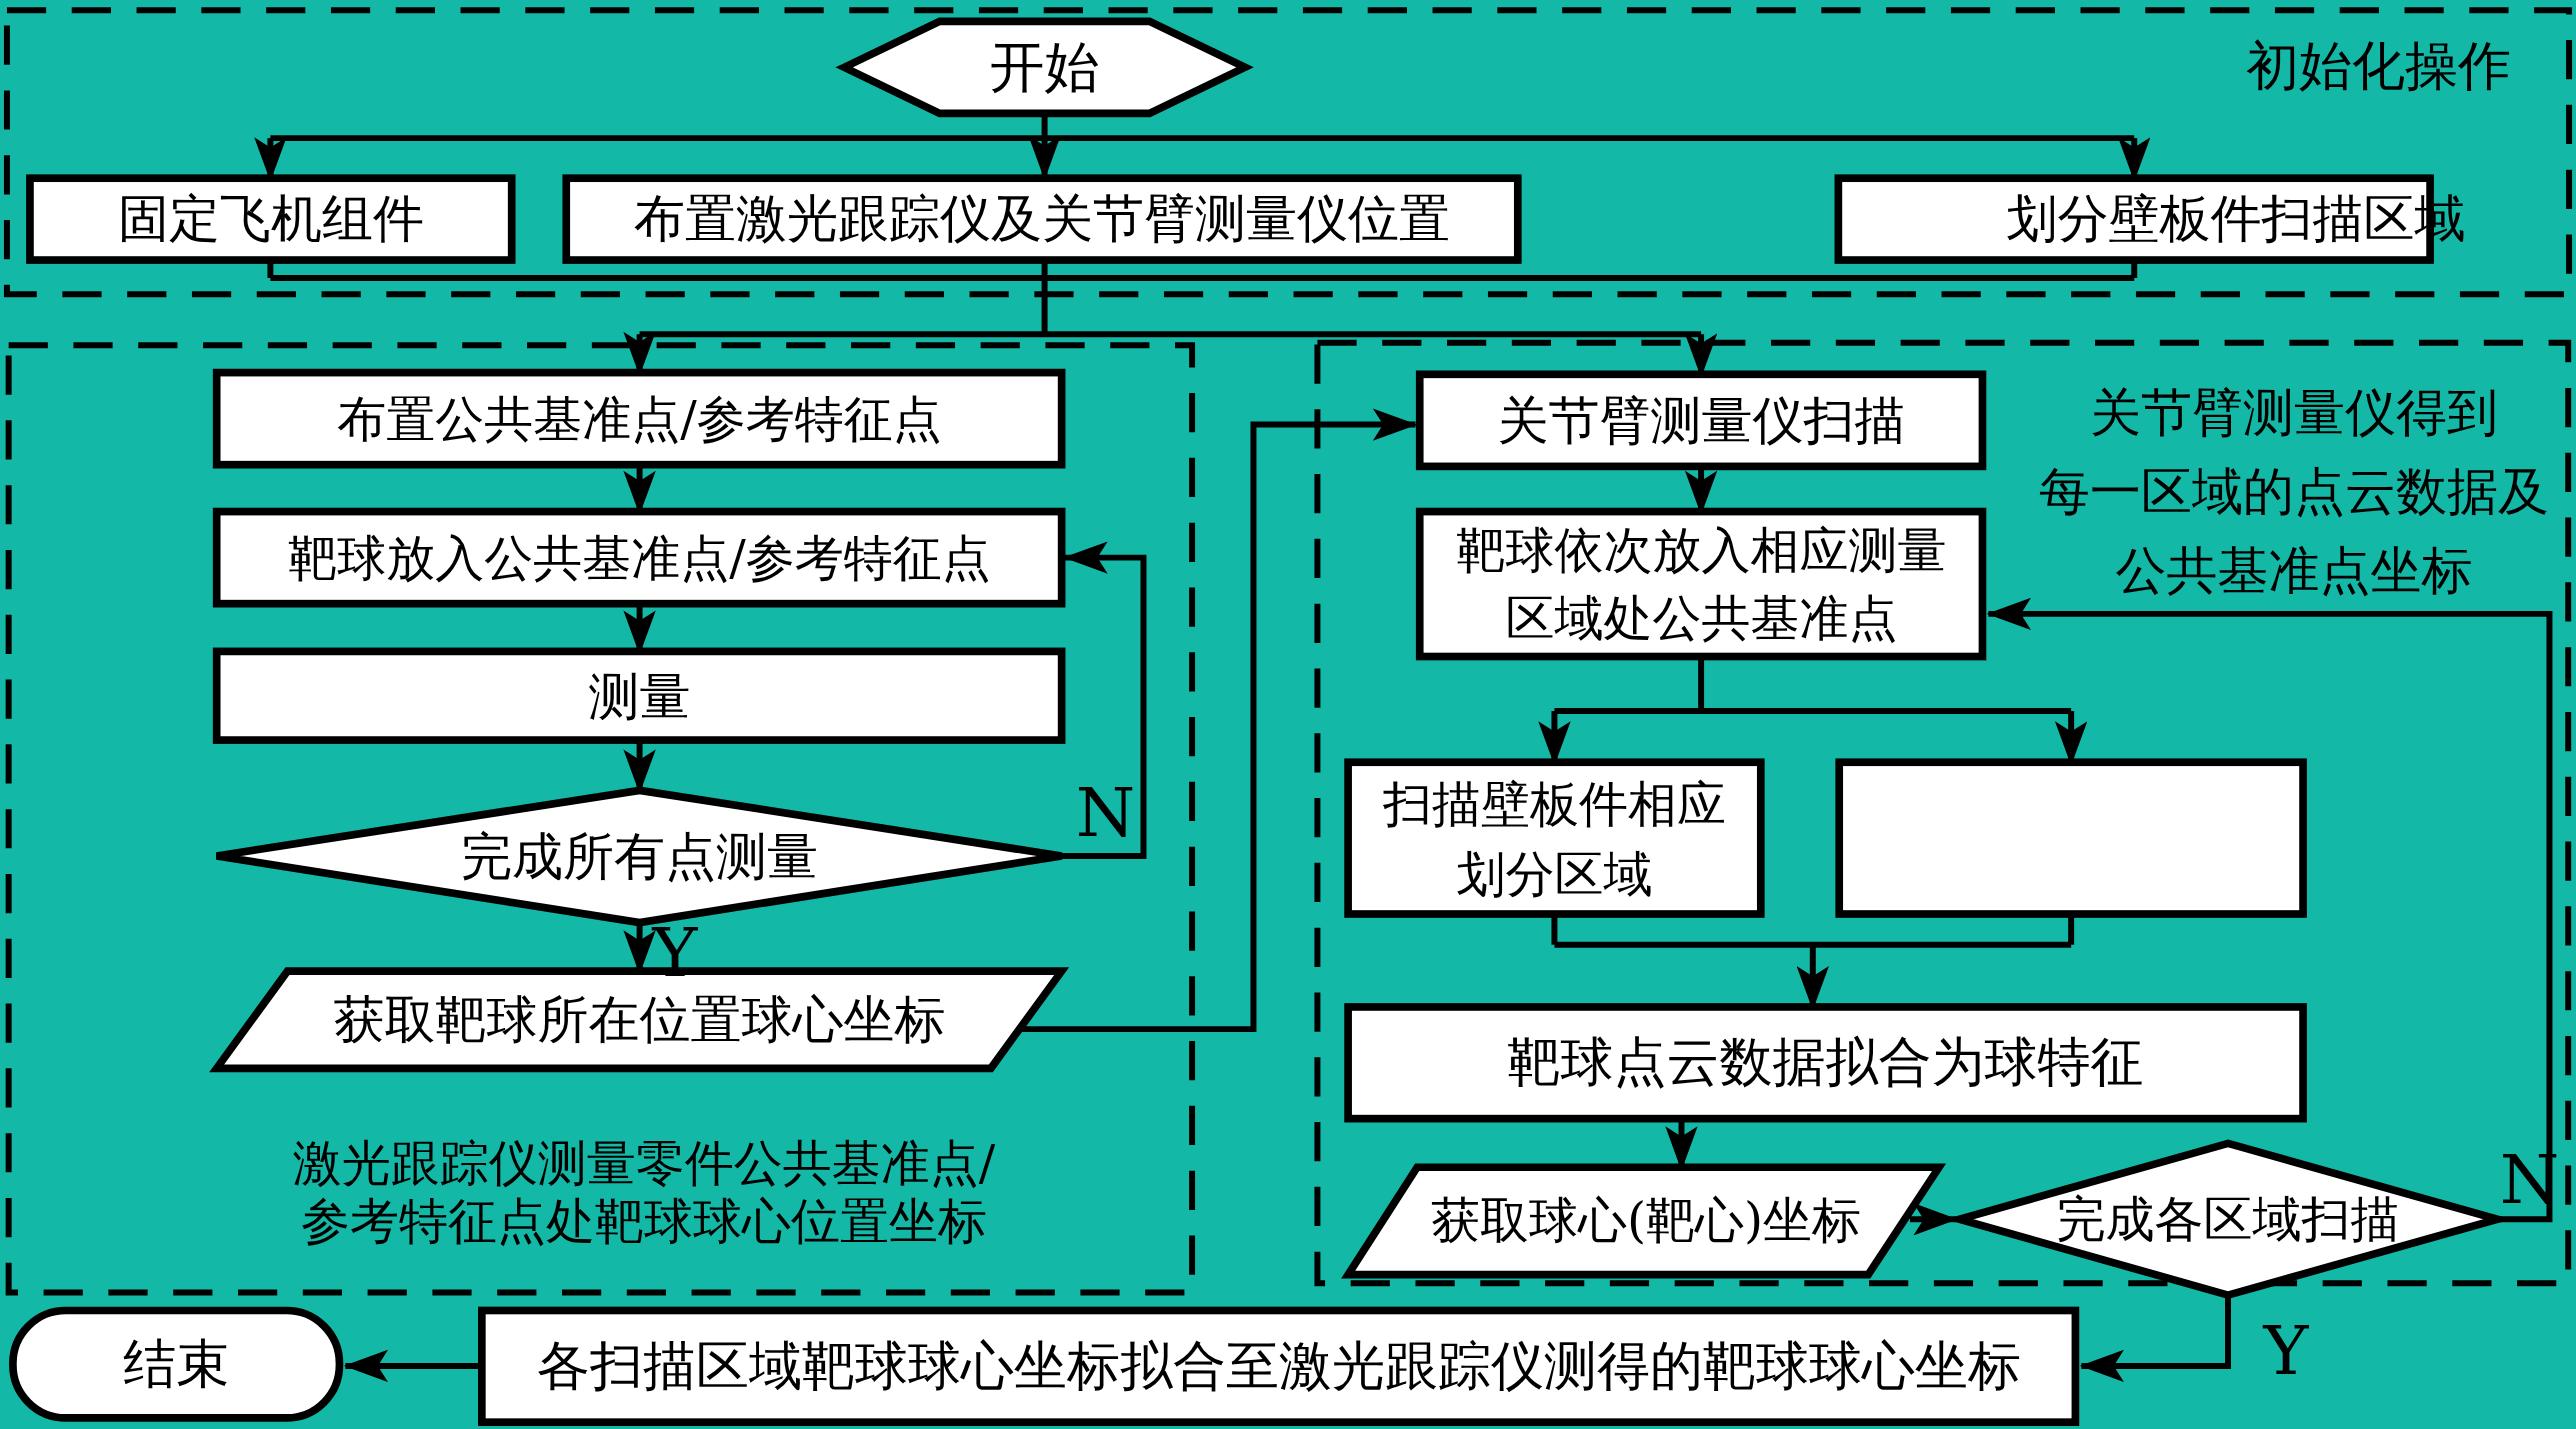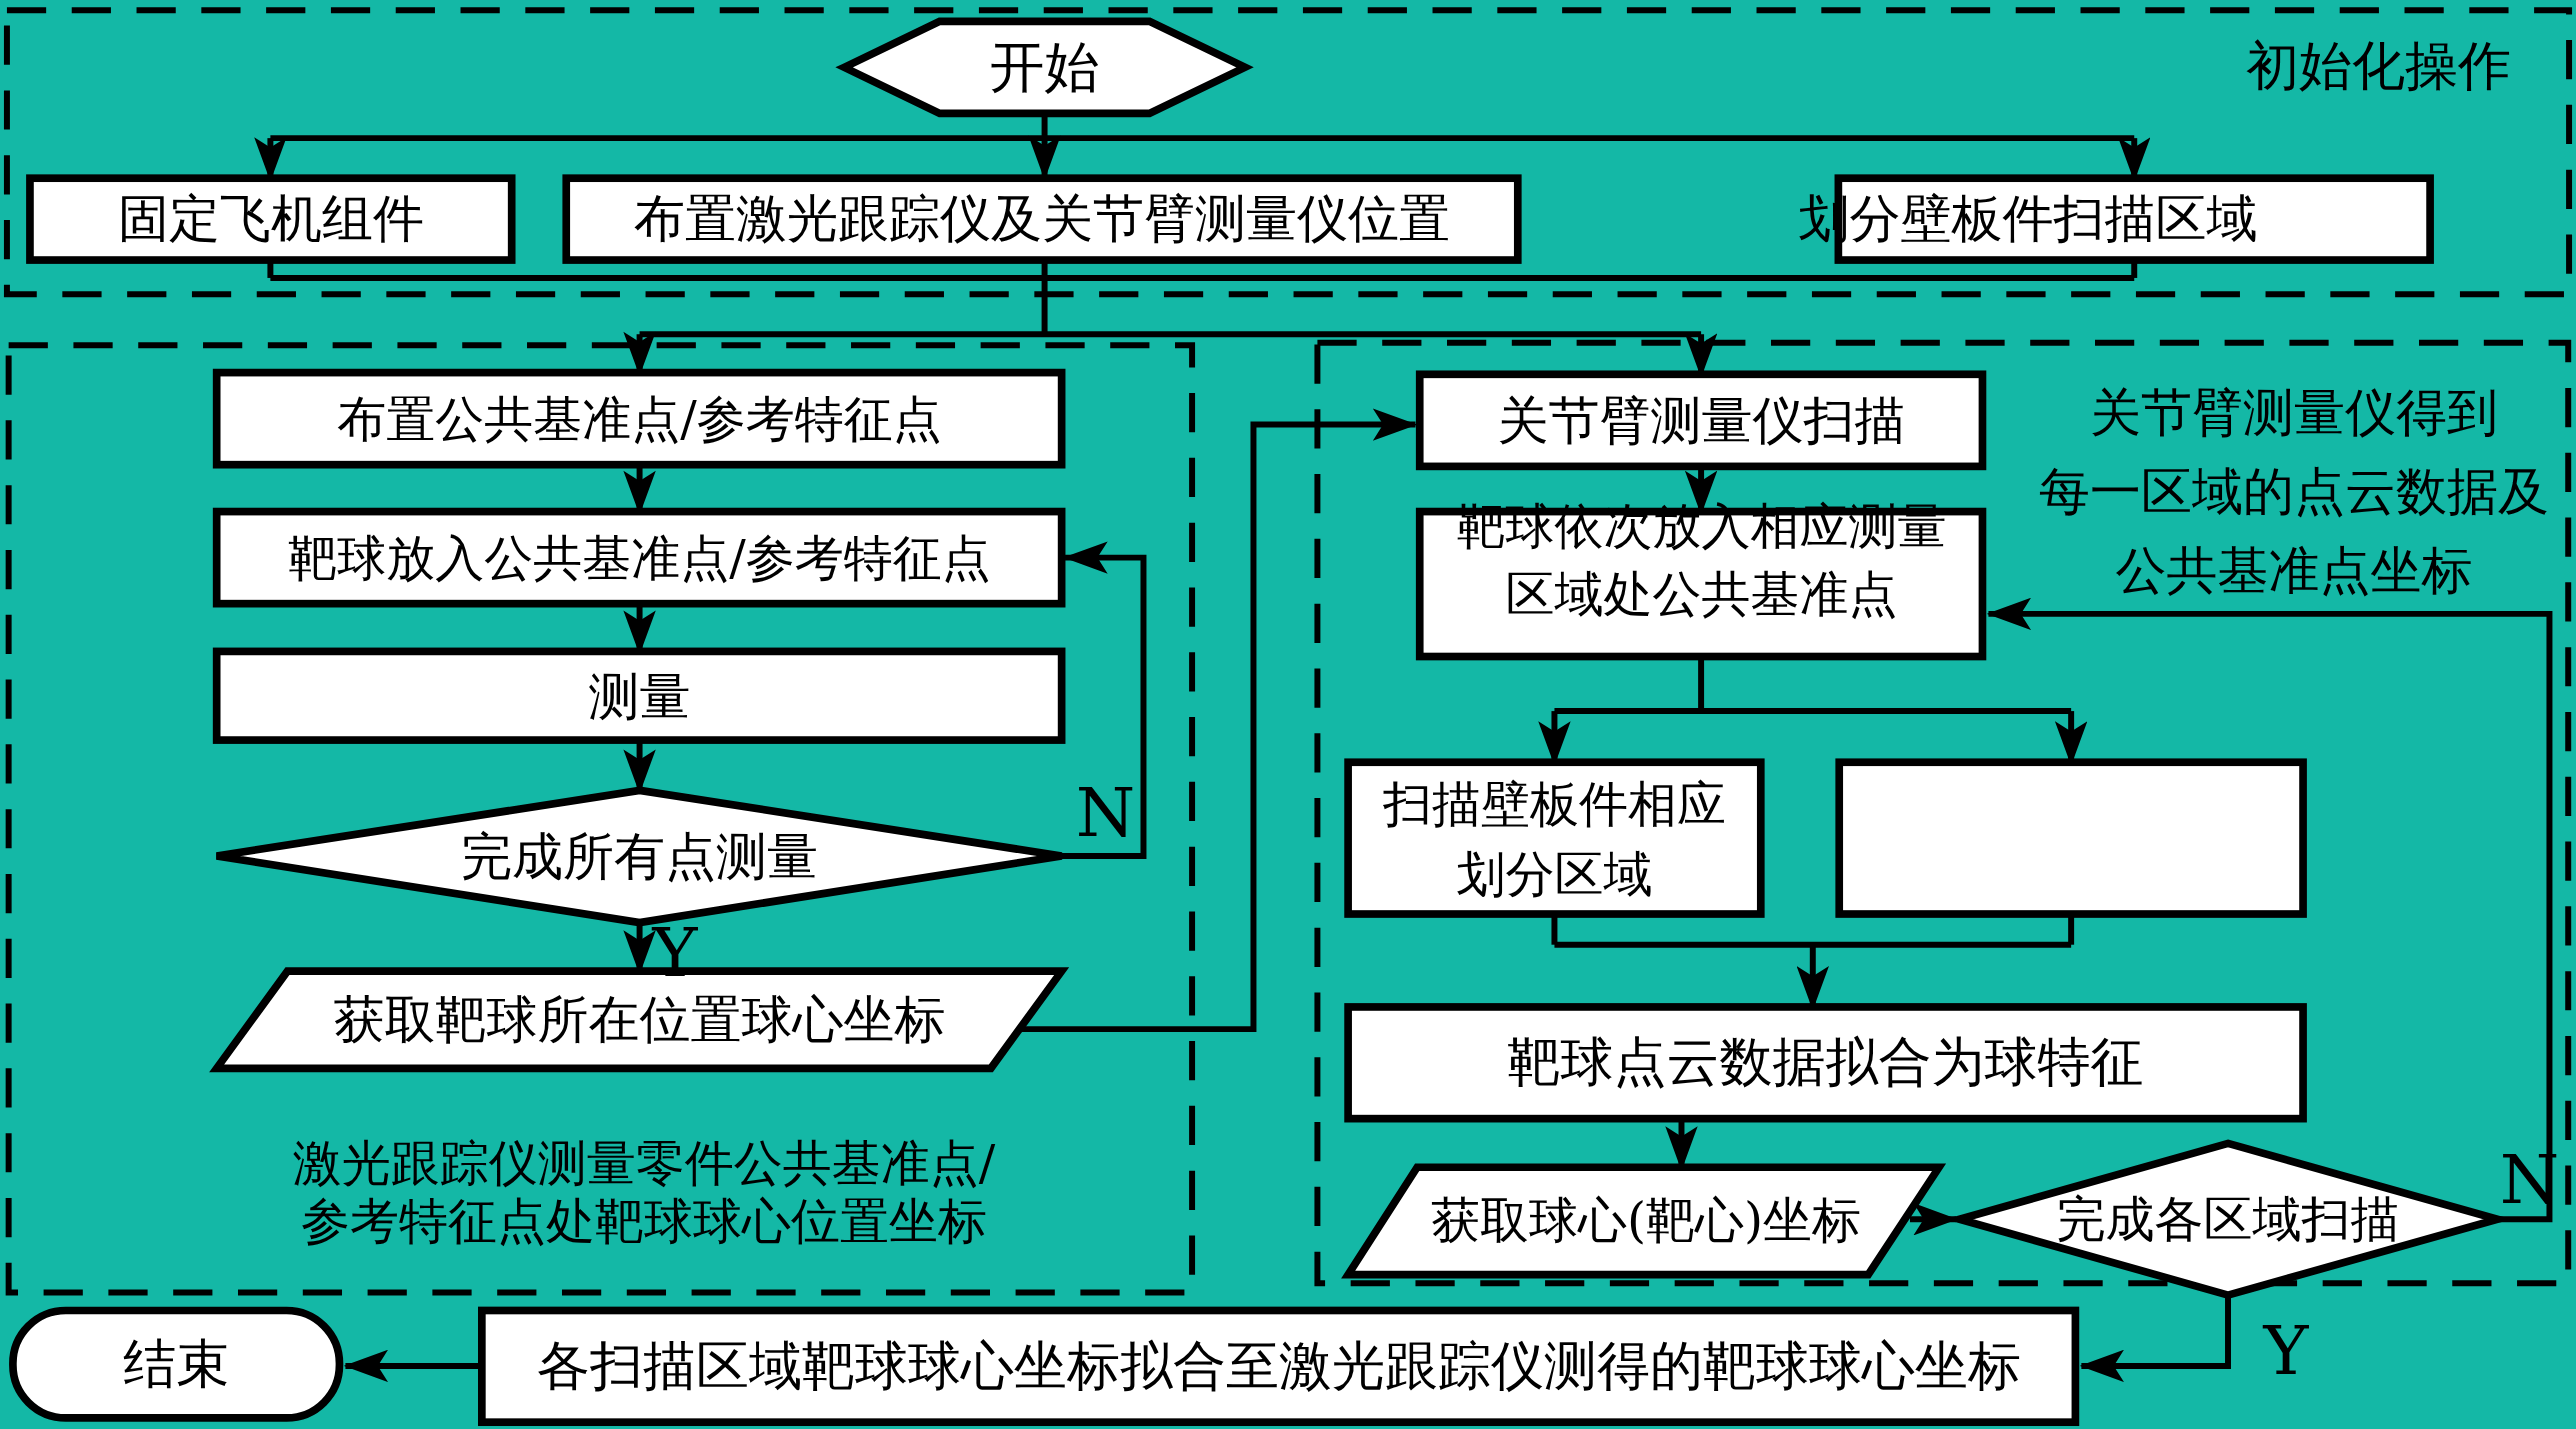--- a/index.html
+++ b/index.html
@@ -106,31 +106,31 @@
       <polygon points="2613,1341 2929,1430 2613,1519 2298,1430"></polygon>
       <rect x="565" y="1537" width="1869" height="131"></rect>
       <rect x="15" y="1537" width="383" height="126" rx="62" ry="62"></rect>
     </g>
   </svg>
 
   <div class="lbl f64" style="left:844px;top:25.6px;width:401px;height:85px;">开始</div>
   <div class="lbl f62" style="left:2180px;top:36px;width:397px;height:61px;">初始化操作</div>
   <div class="lbl f60" style="left:30px;top:182px;width:482px;height:75px;">固定飞机组件</div>
   <div class="lbl f60" style="left:566px;top:182px;width:952px;height:75px;">布置激光跟踪仪及关节臂测量仪位置</div>
-  <div class="lbl f60" style="left:1732px;top:182px;width:592px;height:75px;">划分壁板件扫描区域</div>
+  <div class="lbl f60" style="left:1940px;top:182px;width:592px;height:75px;">划分壁板件扫描区域</div>
 
   <div class="lbl f58" style="left:217px;top:377px;width:845px;height:85px;">布置公共基准点/参考特征点</div>
   <div class="lbl f58" style="left:217px;top:516px;width:845px;height:85px;">靶球放入公共基准点/参考特征点</div>
   <div class="lbl f60" style="left:217px;top:655px;width:845px;height:84px;font-family:Liberation Mono, monospace;">测量</div>
   <div class="lbl f60" style="left:256px;top:812px;width:767px;height:90px;">完成所有点测量</div>
   <div class="lbl f60" style="left:256px;top:975px;width:767px;height:90px;">获取靶球所在位置球心坐标</div>
 
   <div class="lbl f60" style="left:1420px;top:379px;width:563px;height:85px;text-align:right;">关节臂测量仪扫描</div>
 
-  <div class="lbl multiline f58" style="left:1420px;top:491px;width:563px;height:140px;line-height:68px;">
+  <div class="lbl multiline f58" style="left:1420px;top:515px;width:563px;height:140px;line-height:68px;">
     <span>靶球依次放入相应测量</span>
     <span>区域处公共基准点</span>
   </div>
 
   <div class="lbl multiline f58" style="left:1348px;top:766px;width:413px;height:147px;line-height:70px;">
     <span>扫描壁板件相应</span>
     <span>划分区域</span>
   </div>
 
 

